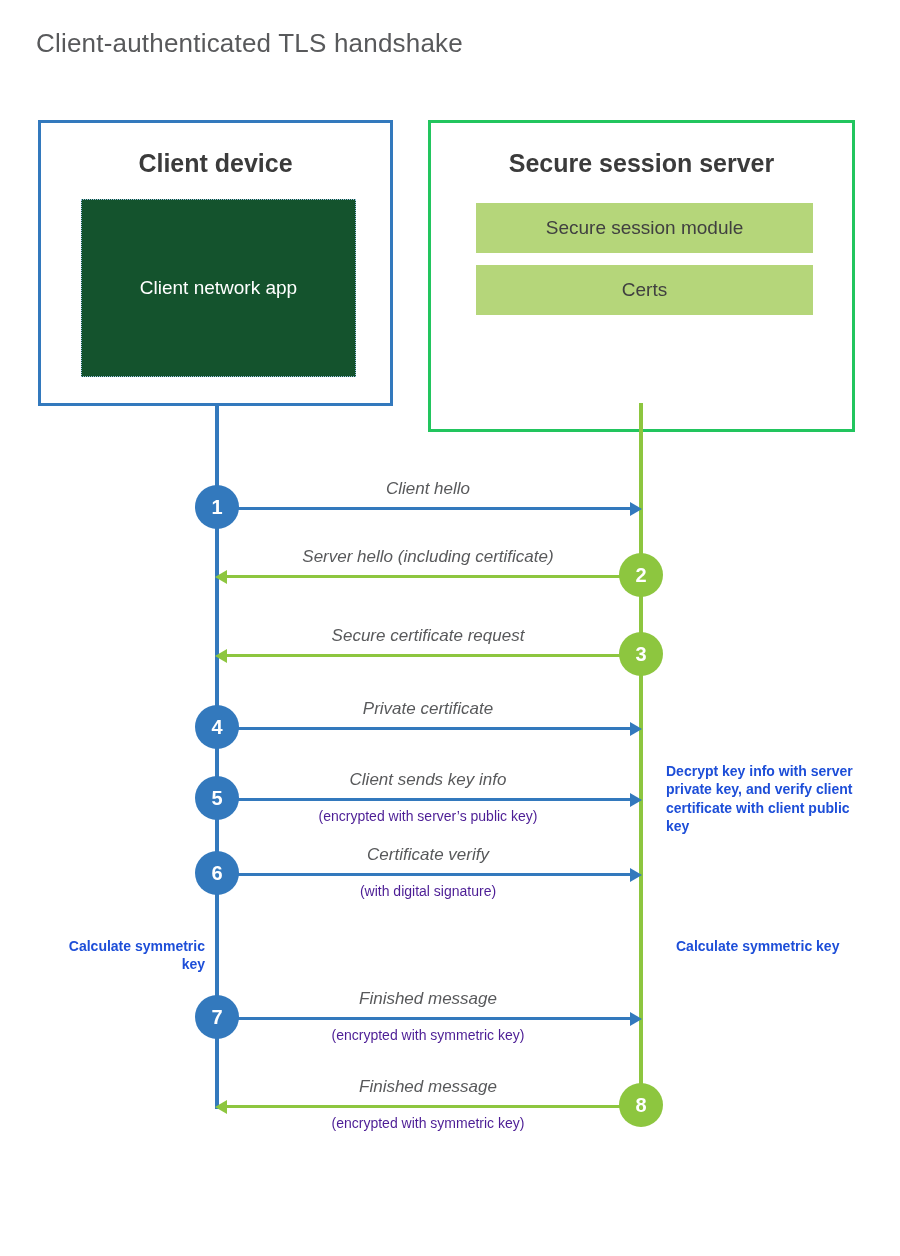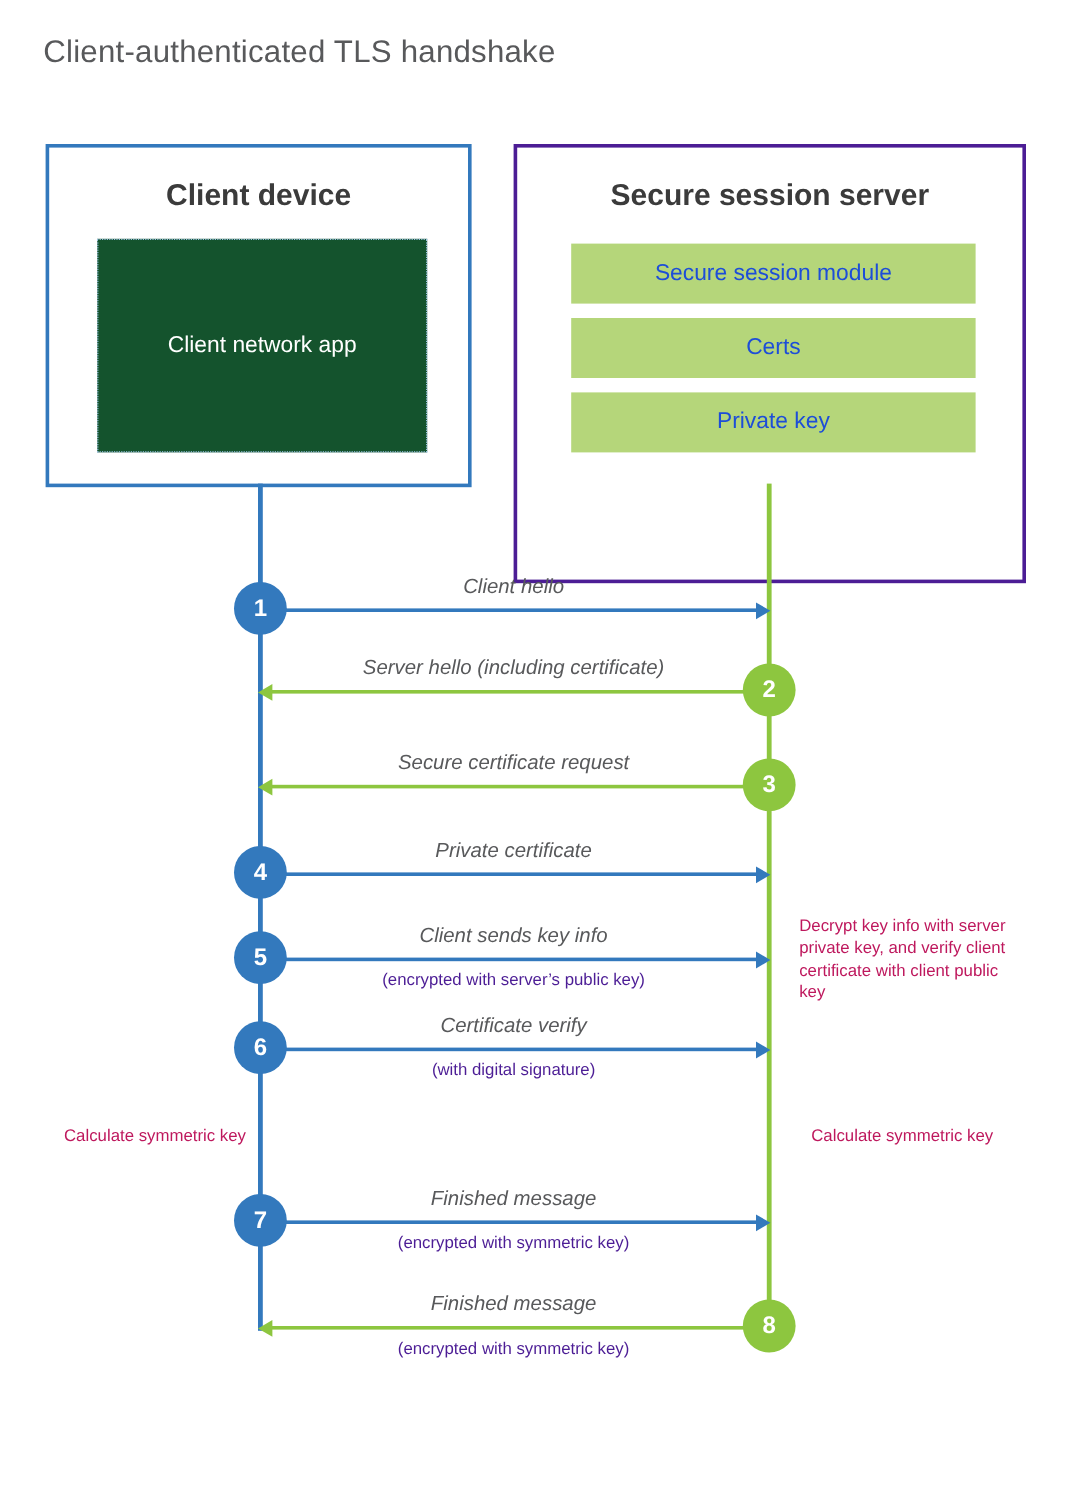--- a/index.html
+++ b/index.html
@@ -42,22 +42,22 @@
     left: 38px;
     top: 120px;
     width: 355px;
     height: 286px;
     border: 3px solid #3379bd;
   }
   #server-box {
     left: 428px;
     top: 120px;
     width: 427px;
-    height: 366px;
-    border: 3px solid #4c1d95;
+    height: 312px;
+    border: 3px solid #22c55e;
   }
   .node-title {
     position: absolute;
     left: 0; right: 0;
     top: 26px;
     text-align: center;
     font-size: 25px;
     font-weight: bold;
     color: #3b3b3b;
   }
@@ -83,21 +83,21 @@
   }
   .server-bar {
     position: absolute;
     left: 45px;
     width: 337px;
     height: 50px;
     background: #b5d67a;
     display: flex;
     align-items: center;
     justify-content: center;
-    color: #1d4ed8;
+    color: #404040;
     font-size: 19px;
     font-weight: 400;
     box-sizing: border-box;
   }
   #server-bar-0 { top: 80px; }
   #server-bar-1 { top: 142px; }
   #server-bar-2 { top: 204px; }
 
   
   .lifeline {
@@ -197,21 +197,22 @@
   .step-circle.server-side {
     left: 619px;
     background: #8dc63f;
   }
 
   
   .side-note {
     position: absolute;
     font-size: 14px;
     line-height: 1.32;
-    color: #be185d;
+    color: #1d4ed8;
+    font-weight: bold;
   }
   #note-decrypt {
     left: 666px;
     top: 762px;
     width: 190px;
     text-align: left;
   }
   #note-calc-client {
     left: 45px;
     top: 937px;
@@ -236,21 +237,20 @@
     <div class="node-title">Client device</div>
     <div id="client-app">
       <div class="app-label">Client network app</div>
     </div>
   </div>
 
   <div class="node-box" id="server-box">
     <div class="node-title">Secure session server</div>
     <div class="server-bar" id="server-bar-0">Secure session module</div>
     <div class="server-bar" id="server-bar-1">Certs</div>
-    <div class="server-bar" id="server-bar-2">Private key</div>
   </div>
 
   <div class="lifeline" id="lifeline-client"></div>
   <div class="lifeline" id="lifeline-server"></div>
 
   <div id="messages-layer">
       <div class="msg to-server" style="top: 507px;">
         <div class="arrow-line"></div>
         <div class="arrow-head"></div>
         <div class="msg-label">Client hello</div>

